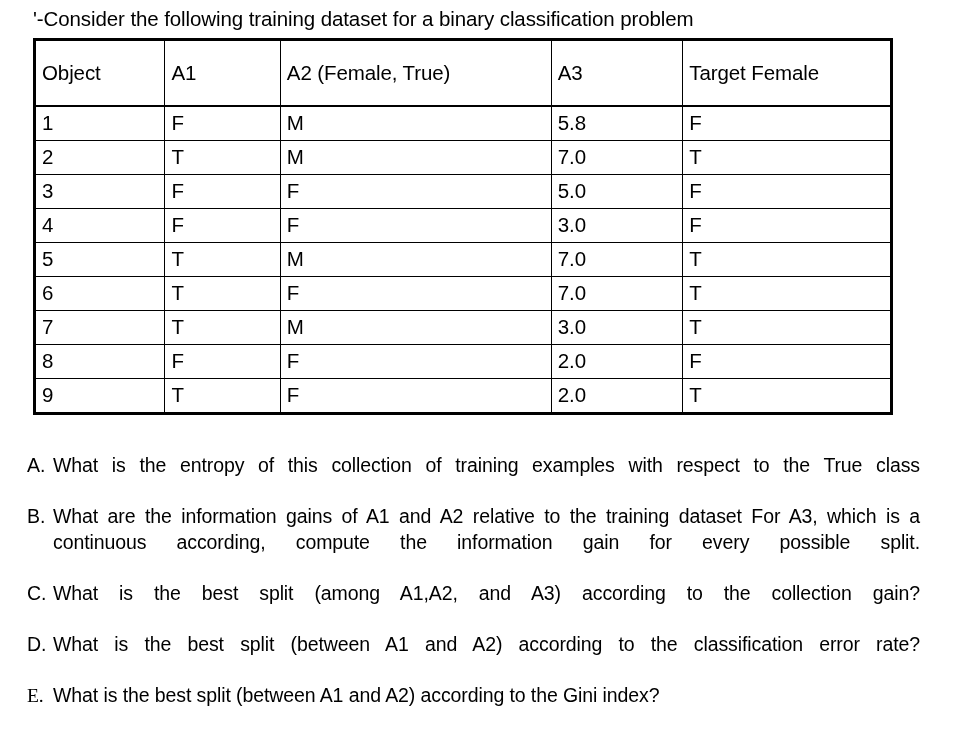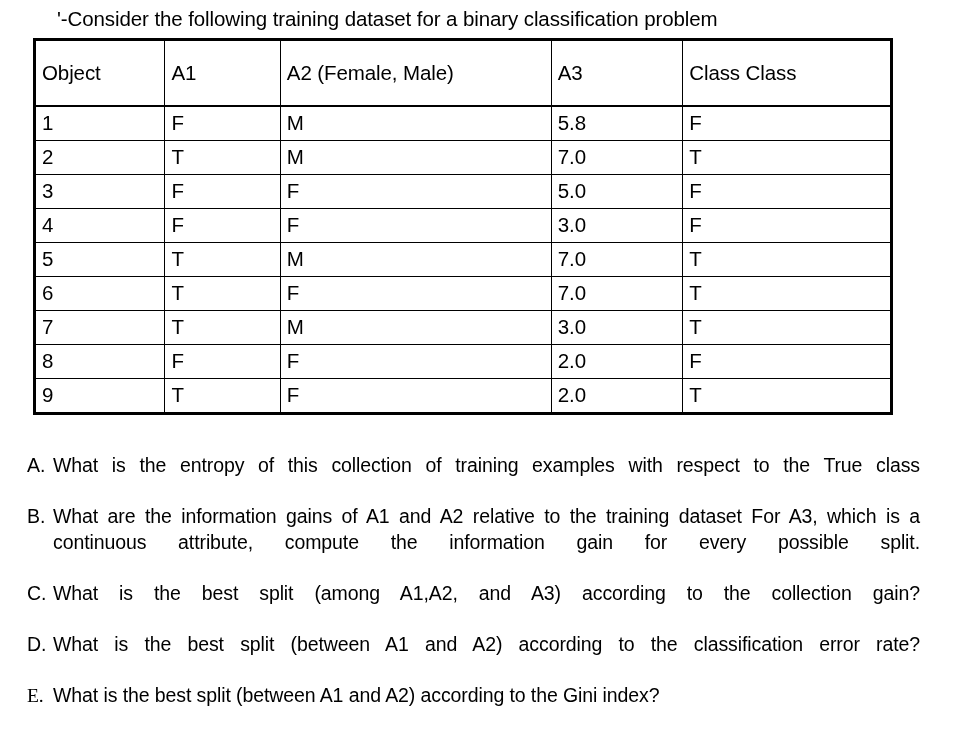--- a/index.html
+++ b/index.html
@@ -19,21 +19,20 @@
 
   
   .doc-title {
     position: absolute;
     left: 33px;
     top: 6px;
     font-size: 20.5px;
     line-height: 26px;
     letter-spacing: -0.1px;
     white-space: nowrap;
-    margin-left: 24px;
   }
 
   
   .table-wrap {
     position: absolute;
     left: 33px;
     top: 38px;
     width: 936px;
   }
   table.dataset {
@@ -126,23 +125,23 @@
       <col class="col-object">
       <col class="col-a1">
       <col class="col-a2">
       <col class="col-a3">
       <col class="col-target">
     </colgroup>
     <thead>
       <tr>
         <th>Object</th>
         <th>A1</th>
-        <th>A2 (Female, Male)</th>
+        <th>A2 (Female, True)</th>
         <th>A3</th>
-        <th>Class Class</th>
+        <th>Target Female</th>
       </tr>
     </thead>
     <tbody>
       <tr>
         <td>1</td>
         <td>F</td>
         <td>M</td>
         <td>5.8</td>
         <td>F</td>
       </tr>
@@ -208,21 +207,21 @@
 
 <div class="question-list">
 
   <div class="q-item">
     <span class="q-marker">A.</span>
     <span class="q-text">What is the entropy of this collection of training examples with respect to the True class</span>
   </div>
 
   <div class="q-item">
     <span class="q-marker">B.</span>
-    <span class="q-text">What are the information gains of A1 and A2 relative to the training dataset For A3, which is a continuous attribute, compute the information gain for every possible split.</span>
+    <span class="q-text">What are the information gains of A1 and A2 relative to the training dataset For A3, which is a continuous according, compute the information gain for every possible split.</span>
   </div>
 
   <div class="q-item">
     <span class="q-marker">C.</span>
     <span class="q-text">What is the best split (among A1,A2, and A3) according to the collection gain?</span>
   </div>
 
   <div class="q-item">
     <span class="q-marker">D.</span>
     <span class="q-text">What is the best split (between A1 and A2) according to the classification error rate?</span>

